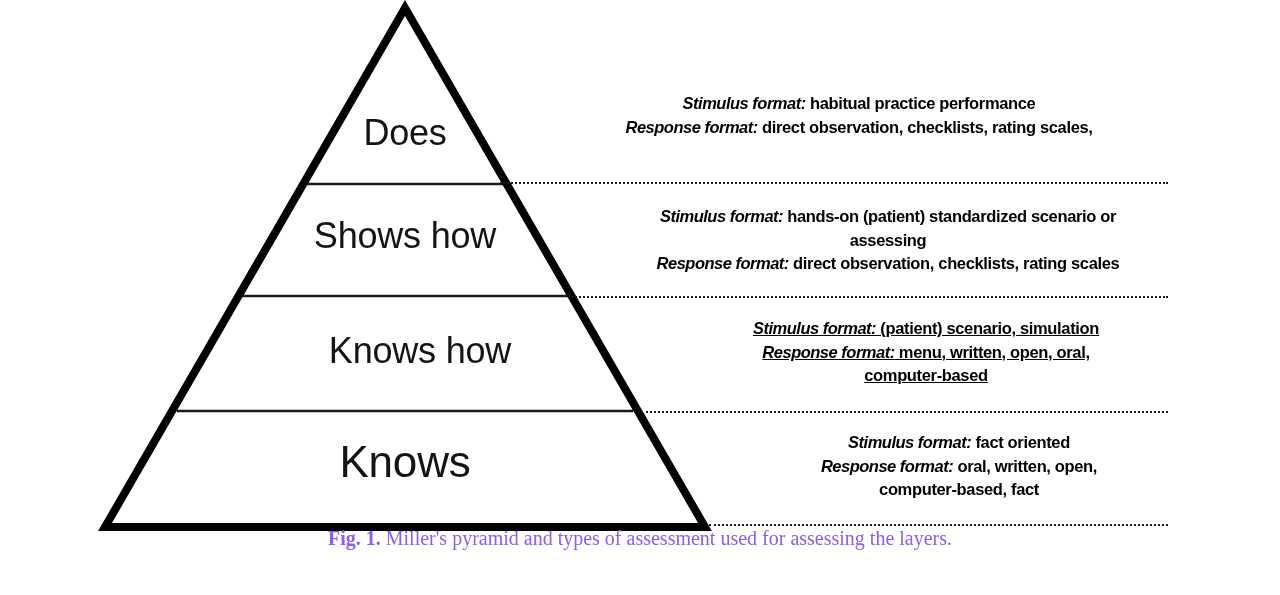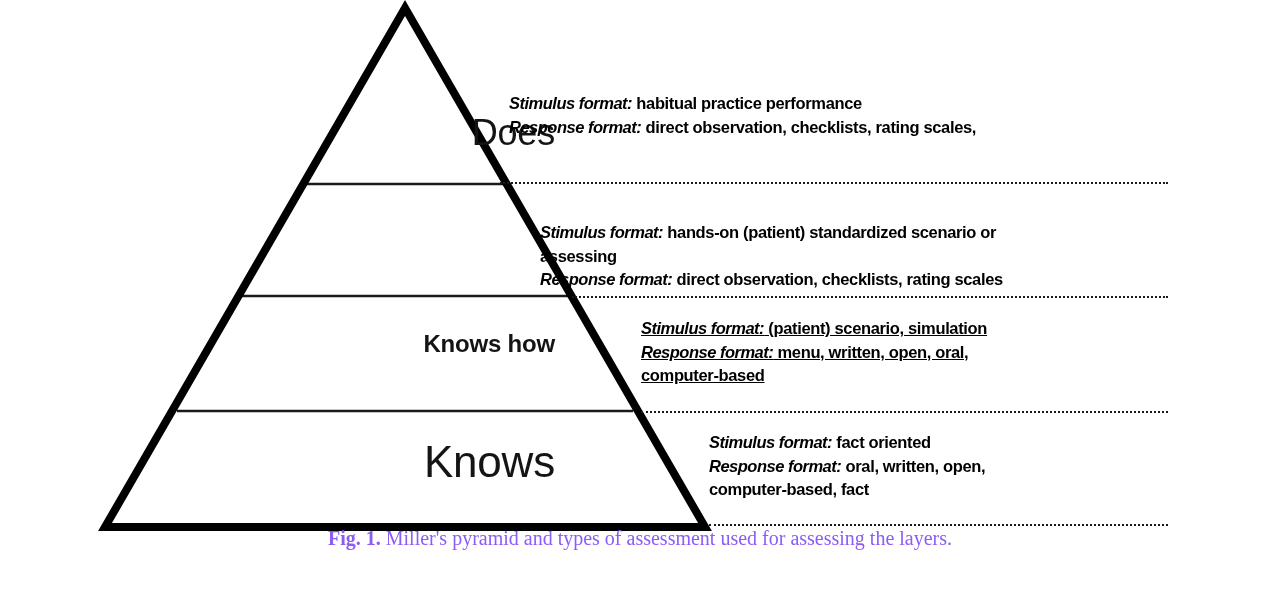--- a/index.html
+++ b/index.html
@@ -22,50 +22,50 @@
     position: absolute;
     left: 0;
     top: 0;
     width: 1280px;
     height: 545px;
   }
 
   
   .tier-label {
     position: absolute;
-    text-align: right;
+    text-align: center;
     font-family: "Liberation Sans", sans-serif;
     font-weight: 400;
     color: #141414;
     white-space: nowrap;
     letter-spacing: -0.2px;
   }
   #tier-label-does      { left: 255px; top: 112px; width: 300px; font-size: 36px; }
   #tier-label-shows-how { left: 255px; top: 215px; width: 300px; font-size: 36px; }
-  #tier-label-knows-how { left: 255px; top: 330px; width: 300px; font-size: 24px; font-weight: bold; }
+  #tier-label-knows-how { left: 270px; top: 330px; width: 300px; font-size: 36px; }
   #tier-label-knows     { left: 255px; top: 437px; width: 300px; font-size: 44px; }
 
   
   .assessment-block {
     position: absolute;
     font-family: "Liberation Sans", sans-serif;
     font-weight: bold;
     font-size: 16.5px;
     line-height: 23.5px;
     color: #000000;
     letter-spacing: -0.35px;
   }
-  .assessment-line { display: block; white-space: nowrap; }
+  .assessment-line { display: block; white-space: nowrap; text-align: center; }
   .fmt-label {
     font-style: italic;
     font-weight: bold;
     letter-spacing: -0.5px;
   }
   #assessment-block-does      { left: 509px; top: 92px;  width: 700px; }
-  #assessment-block-shows-how { left: 540px; top: 205px; width: 640px; margin-top: 16px; }
+  #assessment-block-shows-how { left: 568px; top: 205px; width: 640px; }
   #assessment-block-knows-how { left: 641px; top: 317px; width: 570px; text-decoration: underline; }
   #assessment-block-knows     { left: 709px; top: 431px; width: 500px; }
 
   
   .leader-line {
     position: absolute;
     height: 0;
     border-top: 2px dotted #1a1a1a;
   }
   #leader-line-1 { left: 500px; top: 182px; width: 668px; }
@@ -97,20 +97,21 @@
   <svg id="pyramid-svg" viewBox="0 0 1280 545">
 
     <line x1="304" y1="184" x2="506" y2="184" stroke="#1a1a1a" stroke-width="2.5"></line>
     <line x1="241" y1="296" x2="569" y2="296" stroke="#1a1a1a" stroke-width="2.5"></line>
     <line x1="177" y1="411" x2="633" y2="411" stroke="#1a1a1a" stroke-width="2.5"></line>
 
     <polygon points="405,8 705,527 105,527" fill="none" stroke="#000000" stroke-width="8" stroke-linejoin="miter"></polygon>
   </svg>
 
   <div class="tier-label" id="tier-label-does">Does</div>
+  <div class="tier-label" id="tier-label-shows-how">Shows how</div>
   <div class="tier-label" id="tier-label-knows-how">Knows how</div>
   <div class="tier-label" id="tier-label-knows">Knows</div>
 
   <div class="assessment-block" id="assessment-block-does">
     <span class="assessment-line"><span class="fmt-label">Stimulus format:</span><span> habitual practice performance</span></span>
     <span class="assessment-line"><span class="fmt-label">Response format:</span><span> direct observation, checklists, rating scales,</span></span>
   </div>
 
   <div class="assessment-block" id="assessment-block-shows-how">
     <span class="assessment-line"><span class="fmt-label">Stimulus format:</span><span> hands-on (patient) standardized scenario or</span></span>

